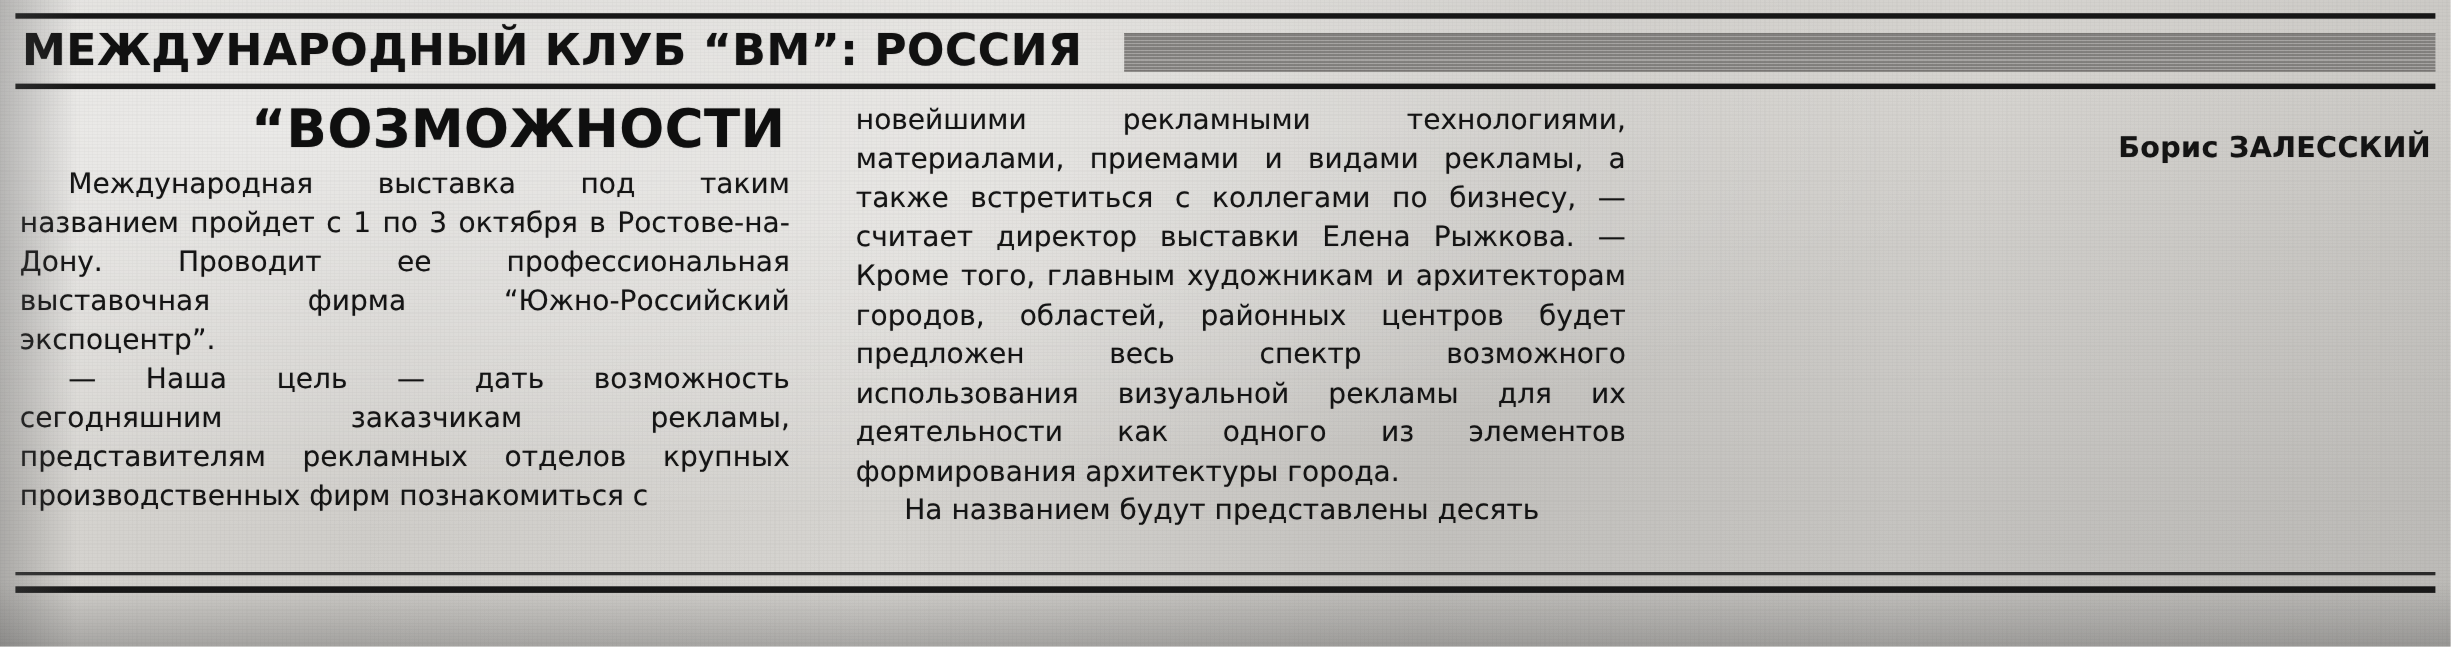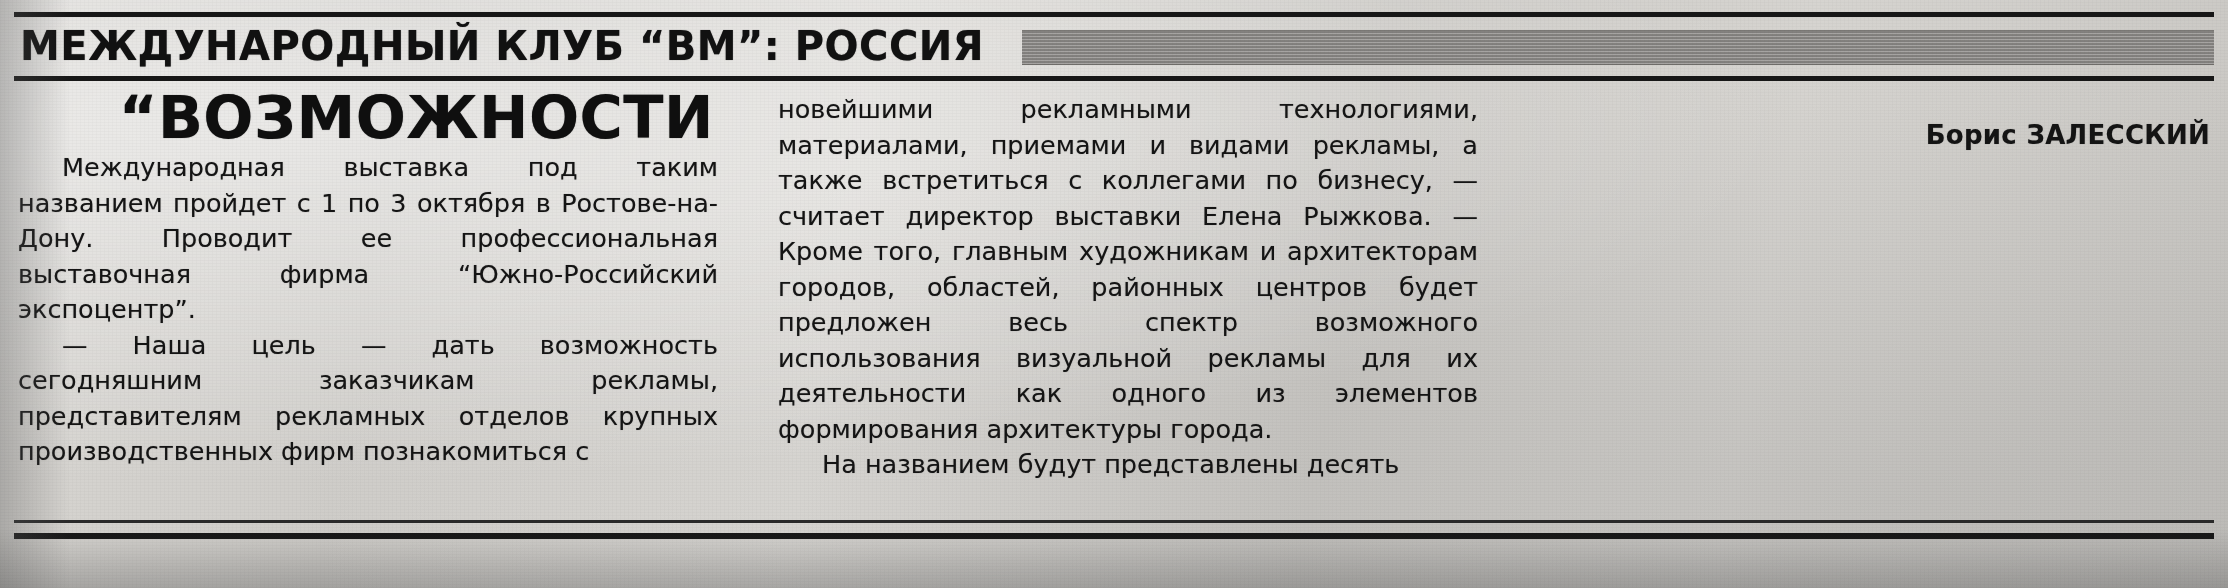--- a/index.html
+++ b/index.html
@@ -113,21 +113,21 @@
     text-align: justify;
     text-justify: inter-word;
     text-shadow: 0 0 1px rgba(20,20,20,0.35);
   }
   .col1 { left: 0px;    width: 700px; }
   .col2 { left: 740px;  width: 700px; margin-left: 20px; }
   .col3 { left: 1480px; width: 712px; }
 
   .headline {
     font-weight: bold;
-    font-size: 59px;
+    font-size: 48px;
     line-height: 52px;
     text-align: right;
     letter-spacing: 0.5px;
     margin: 0 0 6px 0;
     padding-right: 4px;
     color: #0f0f0f;
     text-shadow: 0 0 1px rgba(0,0,0,0.55);
   }
   .headline .l2 { display: block; }
 

